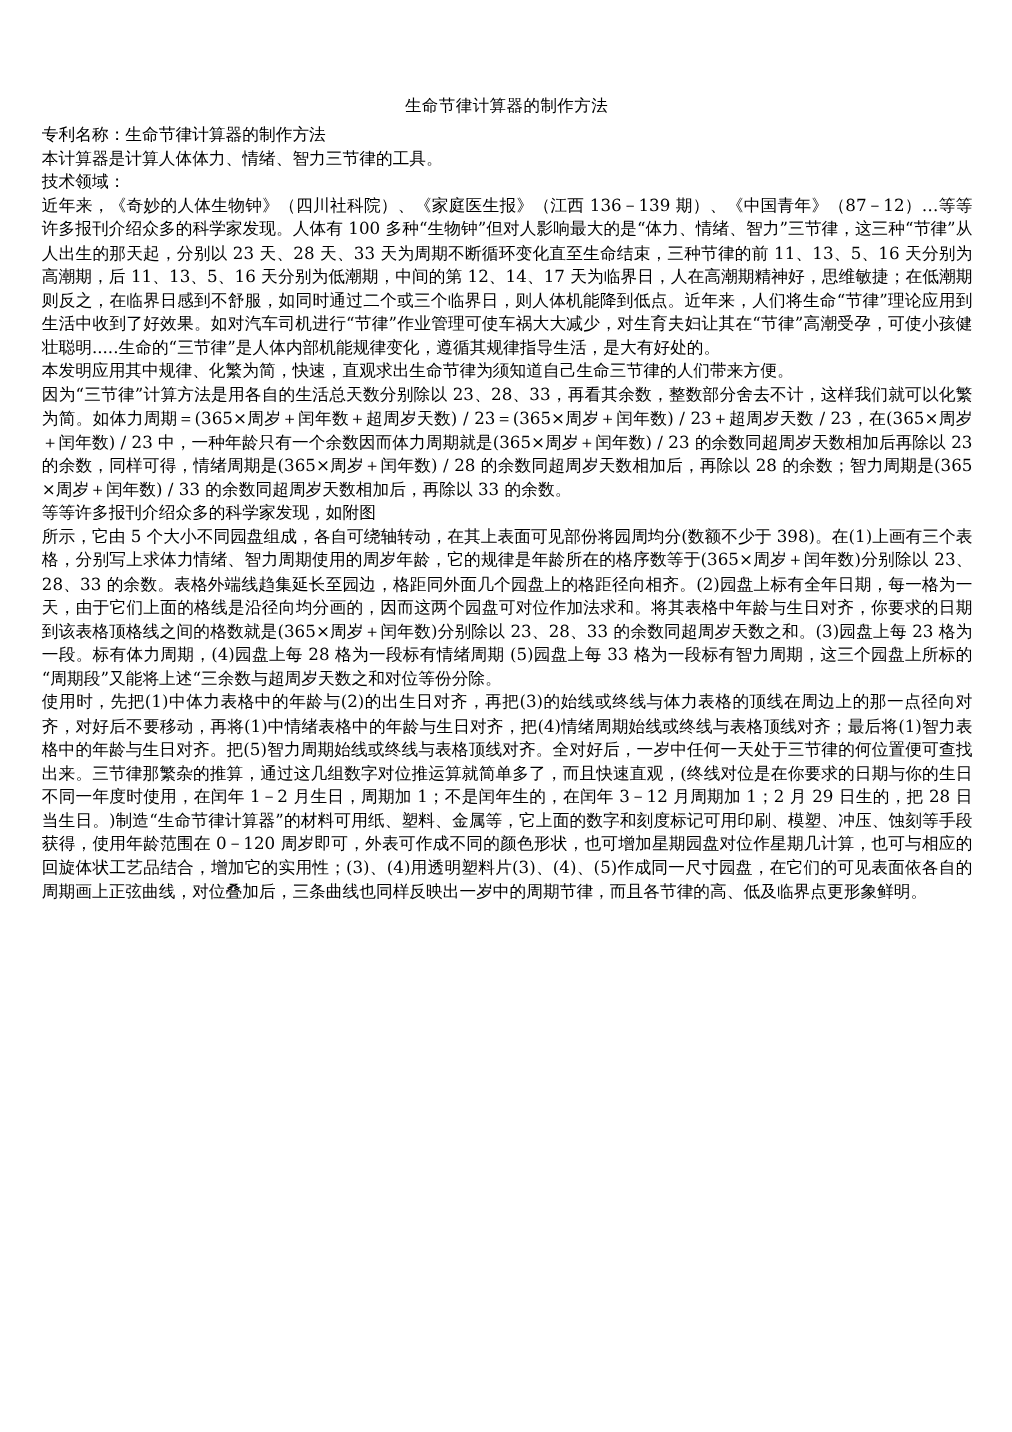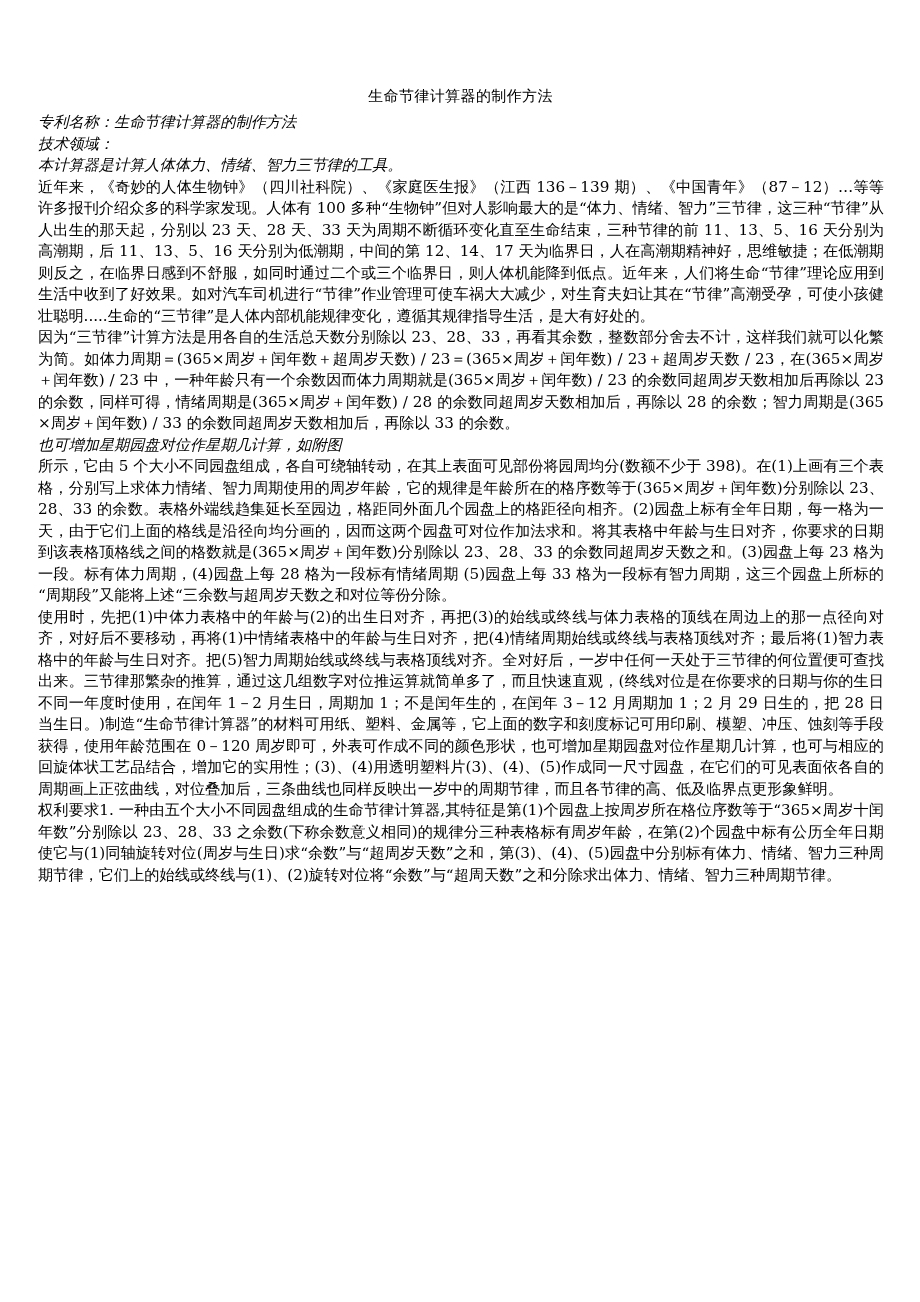--- a/index.html
+++ b/index.html
@@ -45,35 +45,34 @@
     font-size: 15.2px;
     line-height: 21.5px;
     text-align: justify;
     text-justify: inter-ideograph;
     text-align-last: left;
     letter-spacing: 0px;
     word-break: break-all;
   }
   .para.short {
     text-align: right;
-    font-style: italic;
   }
 </style>
 </head>
 <body>
 
 <div id="page">
 
   <div id="doc-title">生命节律计算器的制作方法</div>
 
   <div id="body-text">
       <p class="para short">专利名称：生命节律计算器的制作方法</p>
+      <p class="para short">本计算器是计算人体体力、情绪、智力三节律的工具。</p>
       <p class="para short">技术领域：</p>
-      <p class="para short">本计算器是计算人体体力、情绪、智力三节律的工具。</p>
       <p class="para">近年来，《奇妙的人体生物钟》（四川社科院）、《家庭医生报》（江西 136－139 期）、《中国青年》（87－12）…等等许多报刊介绍众多的科学家发现。人体有 100 多种“生物钟”但对人影响最大的是“体力、情绪、智力”三节律，这三种“节律”从人出生的那天起，分别以 23 天、28 天、33 天为周期不断循环变化直至生命结束，三种节律的前 11、13、5、16 天分别为高潮期，后 11、13、5、16 天分别为低潮期，中间的第 12、14、17 天为临界日，人在高潮期精神好，思维敏捷；在低潮期则反之，在临界日感到不舒服，如同时通过二个或三个临界日，则人体机能降到低点。近年来，人们将生命“节律”理论应用到生活中收到了好效果。如对汽车司机进行“节律”作业管理可使车祸大大减少，对生育夫妇让其在“节律”高潮受孕，可使小孩健壮聪明.....生命的“三节律”是人体内部机能规律变化，遵循其规律指导生活，是大有好处的。</p>
+      <p class="para short">本发明应用其中规律、化繁为简，快速，直观求出生命节律为须知道自己生命三节律的人们带来方便。</p>
       <p class="para">因为“三节律”计算方法是用各自的生活总天数分别除以 23、28、33，再看其余数，整数部分舍去不计，这样我们就可以化繁为简。如体力周期＝(365×周岁＋闰年数＋超周岁天数) / 23＝(365×周岁＋闰年数) / 23＋超周岁天数 / 23，在(365×周岁＋闰年数) / 23 中，一种年龄只有一个余数因而体力周期就是(365×周岁＋闰年数) / 23 的余数同超周岁天数相加后再除以 23 的余数，同样可得，情绪周期是(365×周岁＋闰年数) / 28 的余数同超周岁天数相加后，再除以 28 的余数；智力周期是(365×周岁＋闰年数) / 33 的余数同超周岁天数相加后，再除以 33 的余数。</p>
-      <p class="para short">也可增加星期园盘对位作星期几计算，如附图</p>
+      <p class="para short">等等许多报刊介绍众多的科学家发现，如附图</p>
       <p class="para">所示，它由 5 个大小不同园盘组成，各自可绕轴转动，在其上表面可见部份将园周均分(数额不少于 398)。在(1)上画有三个表格，分别写上求体力情绪、智力周期使用的周岁年龄，它的规律是年龄所在的格序数等于(365×周岁＋闰年数)分别除以 23、28、33 的余数。表格外端线趋集延长至园边，格距同外面几个园盘上的格距径向相齐。(2)园盘上标有全年日期，每一格为一天，由于它们上面的格线是沿径向均分画的，因而这两个园盘可对位作加法求和。将其表格中年龄与生日对齐，你要求的日期到该表格顶格线之间的格数就是(365×周岁＋闰年数)分别除以 23、28、33 的余数同超周岁天数之和。(3)园盘上每 23 格为一段。标有体力周期，(4)园盘上每 28 格为一段标有情绪周期 (5)园盘上每 33 格为一段标有智力周期，这三个园盘上所标的“周期段”又能将上述“三余数与超周岁天数之和对位等份分除。</p>
       <p class="para">使用时，先把(1)中体力表格中的年龄与(2)的出生日对齐，再把(3)的始线或终线与体力表格的顶线在周边上的那一点径向对齐，对好后不要移动，再将(1)中情绪表格中的年龄与生日对齐，把(4)情绪周期始线或终线与表格顶线对齐；最后将(1)智力表格中的年龄与生日对齐。把(5)智力周期始线或终线与表格顶线对齐。全对好后，一岁中任何一天处于三节律的何位置便可查找出来。三节律那繁杂的推算，通过这几组数字对位推运算就简单多了，而且快速直观，(终线对位是在你要求的日期与你的生日不同一年度时使用，在闰年 1－2 月生日，周期加 1；不是闰年生的，在闰年 3－12 月周期加 1；2 月 29 日生的，把 28 日当生日。)制造“生命节律计算器”的材料可用纸、塑料、金属等，它上面的数字和刻度标记可用印刷、模塑、冲压、蚀刻等手段获得，使用年龄范围在 0－120 周岁即可，外表可作成不同的颜色形状，也可增加星期园盘对位作星期几计算，也可与相应的回旋体状工艺品结合，增加它的实用性；(3)、(4)用透明塑料片(3)、(4)、(5)作成同一尺寸园盘，在它们的可见表面依各自的周期画上正弦曲线，对位叠加后，三条曲线也同样反映出一岁中的周期节律，而且各节律的高、低及临界点更形象鲜明。</p>
-      <p class="para">权利要求1. 一种由五个大小不同园盘组成的生命节律计算器,其特征是第(1)个园盘上按周岁所在格位序数等于“365×周岁十闰年数”分别除以 23、28、33 之余数(下称余数意义相同)的规律分三种表格标有周岁年龄，在第(2)个园盘中标有公历全年日期使它与(1)同轴旋转对位(周岁与生日)求“余数”与“超周岁天数”之和，第(3)、(4)、(5)园盘中分别标有体力、情绪、智力三种周期节律，它们上的始线或终线与(1)、(2)旋转对位将“余数”与“超周天数”之和分除求出体力、情绪、智力三种周期节律。</p>
     </div>
 
 </div>
 
 </body></html>

